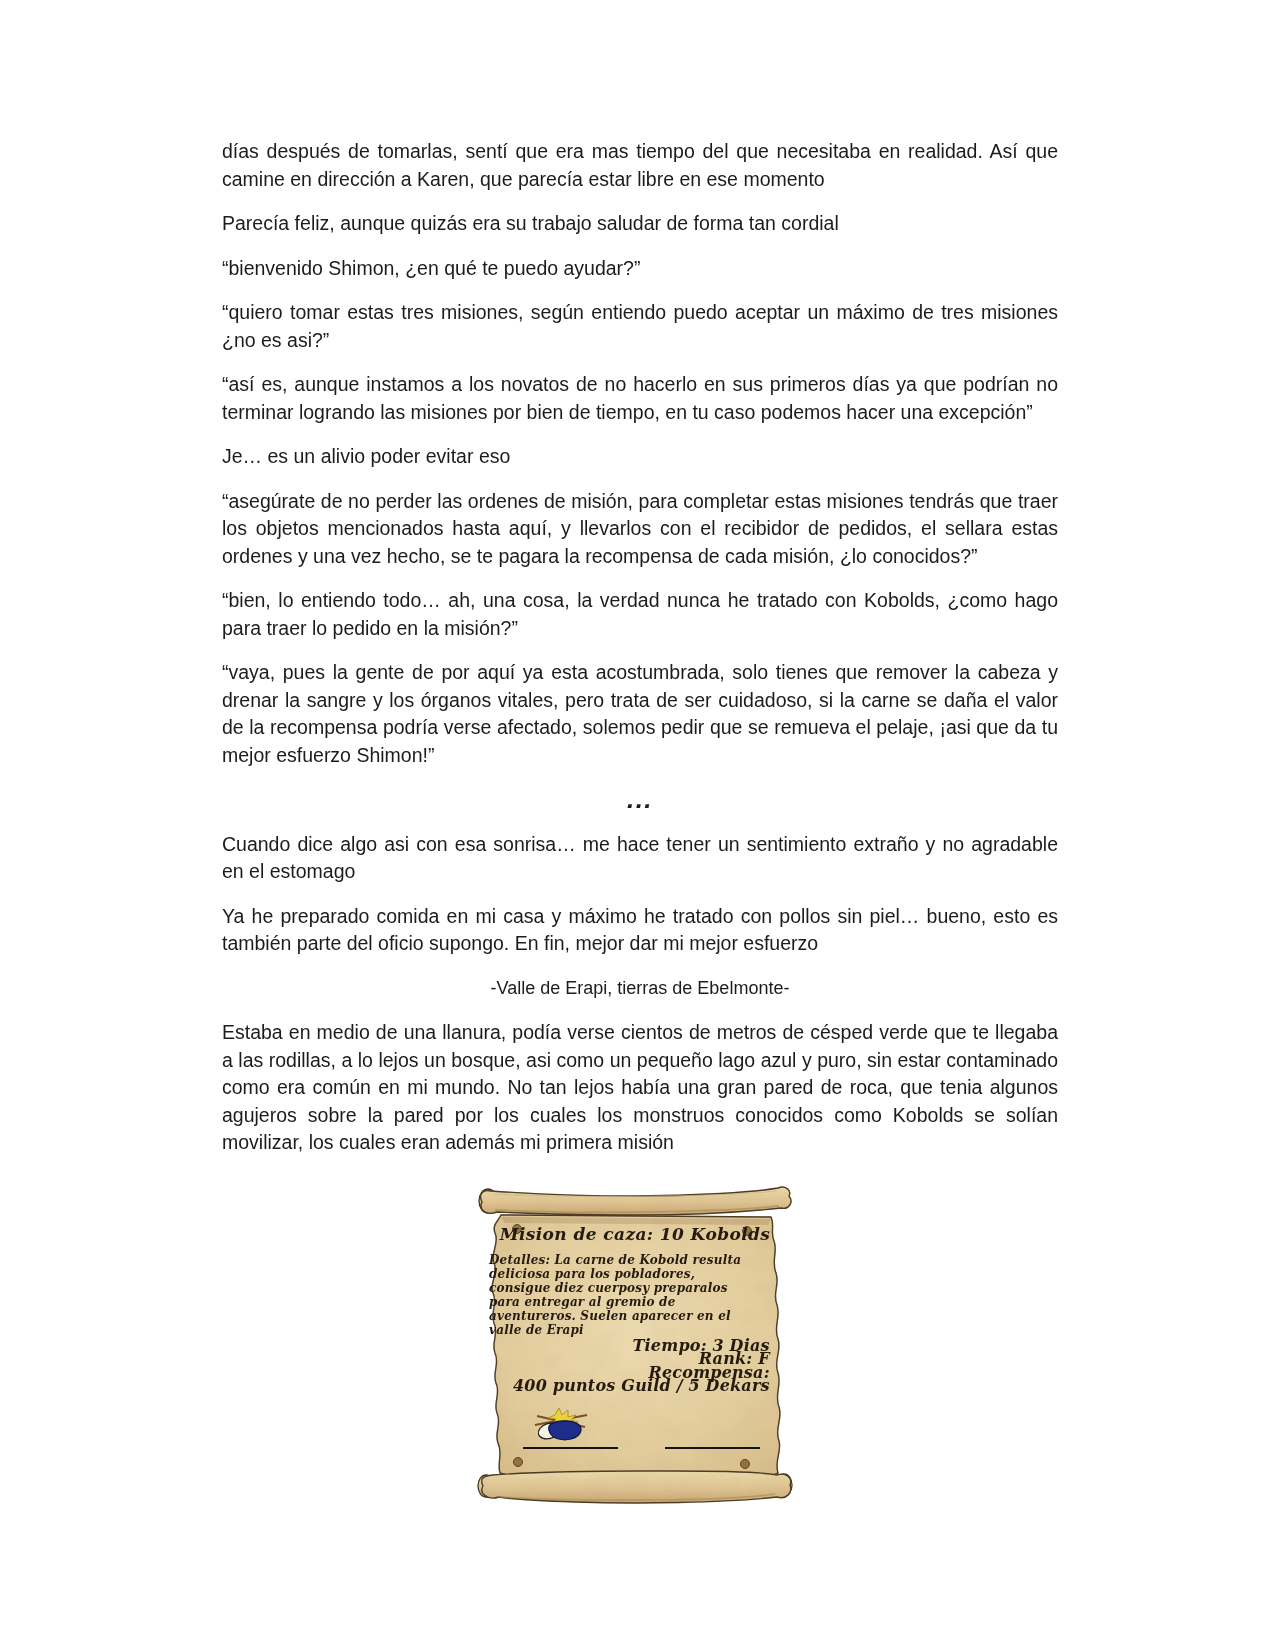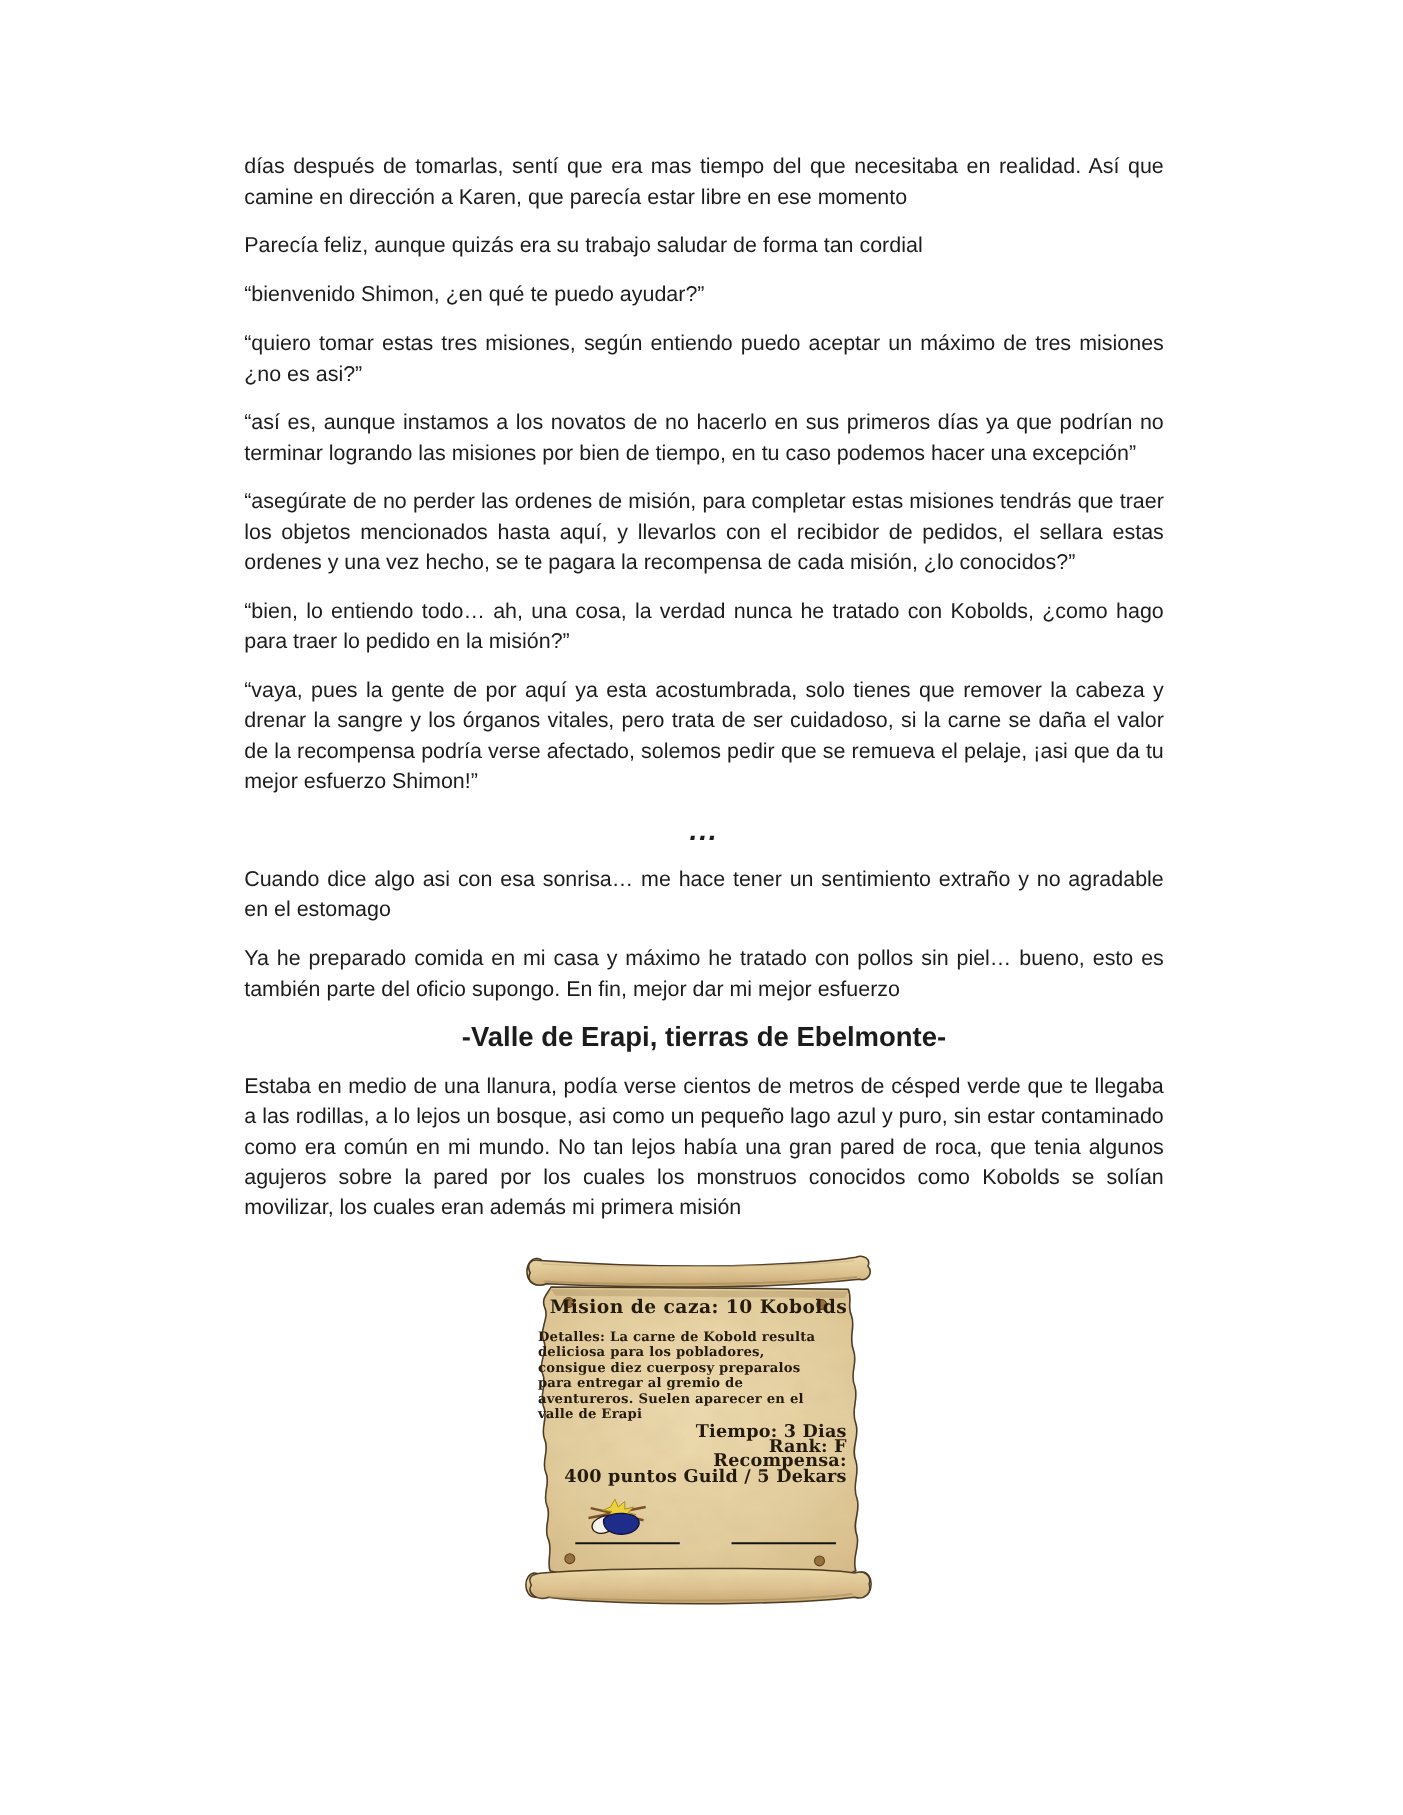--- a/index.html
+++ b/index.html
@@ -33,33 +33,34 @@
     margin: 0 0 17px 0;
     font-size: 26px;
     line-height: 27.5px;
     text-align: center;
     font-weight: 700;
     font-style: italic;
     letter-spacing: 1.5px;
   }
   p.heading {
     margin: 0 0 17px 0;
-    font-size: 25px;
+    font-size: 18px;
     line-height: 27.5px;
     text-align: center;
-    font-weight: 700;
+    font-weight: 400;
   }
   .scroll {
     position: relative;
     width: 320px;
     height: 325px;
     margin: 24px 0 0 253px;
     font-family: "DejaVu Serif", serif;
     font-weight: 700;
     color: var(--scroll-text, #241a0e);
+    font-style: italic;
   }
   .scroll svg.parch {
     position: absolute;
     left: 0; top: 0;
     width: 320px; height: 325px;
   }
   .scroll-title {
     position: absolute;
     top: 43px; left: 0; right: 0;
     text-align: center;
@@ -87,20 +88,21 @@
 <body>
 
 <div class="page">
   <div class="doc">
 
     <p class="body">días después de tomarlas, sentí que era mas tiempo del que necesitaba en realidad. Así que camine en dirección a Karen, que parecía estar libre en ese momento</p>
     <p class="body">Parecía feliz, aunque quizás era su trabajo saludar de forma tan cordial</p>
     <p class="body">“bienvenido Shimon, ¿en qué te puedo ayudar?”</p>
     <p class="body">“quiero tomar estas tres misiones, según entiendo puedo aceptar un máximo de tres misiones ¿no es asi?”</p>
     <p class="body">“así es, aunque instamos a los novatos de no hacerlo en sus primeros días ya que podrían no terminar logrando las misiones por bien de tiempo, en tu caso podemos hacer una excepción”</p>
+    <p class="body">Je… es un alivio poder evitar eso</p>
     <p class="body">“asegúrate de no perder las ordenes de misión, para completar estas misiones tendrás que traer los objetos mencionados hasta aquí, y llevarlos con el recibidor de pedidos, el sellara estas ordenes y una vez hecho, se te pagara la recompensa de cada misión, ¿lo conocidos?”</p>
     <p class="body">“bien, lo entiendo todo… ah, una cosa, la verdad nunca he tratado con Kobolds, ¿como hago para traer lo pedido en la misión?”</p>
     <p class="body">“vaya, pues la gente de por aquí ya esta acostumbrada, solo tienes que remover la cabeza y drenar la sangre y los órganos vitales, pero trata de ser cuidadoso, si la carne se daña el valor de la recompensa podría verse afectado, solemos pedir que se remueva el pelaje, ¡asi que da tu mejor esfuerzo Shimon!”</p>
     <p class="sep">...</p>
     <p class="body">Cuando dice algo asi con esa sonrisa… me hace tener un sentimiento extraño y no agradable en el estomago</p>
     <p class="body">Ya he preparado comida en mi casa y máximo he tratado con pollos sin piel… bueno, esto es también parte del oficio supongo. En fin, mejor dar mi mejor esfuerzo</p>
     <p class="heading">-Valle de Erapi, tierras de Ebelmonte-</p>
     <p class="body">Estaba en medio de una llanura, podía verse cientos de metros de césped verde que te llegaba a las rodillas, a lo lejos un bosque, asi como un pequeño lago azul y puro, sin estar contaminado como era común en mi mundo. No tan lejos había una gran pared de roca, que tenia algunos agujeros sobre la pared por los cuales los monstruos conocidos como Kobolds se solían movilizar, los cuales eran además mi primera misión</p>
 
     <div class="scroll">

